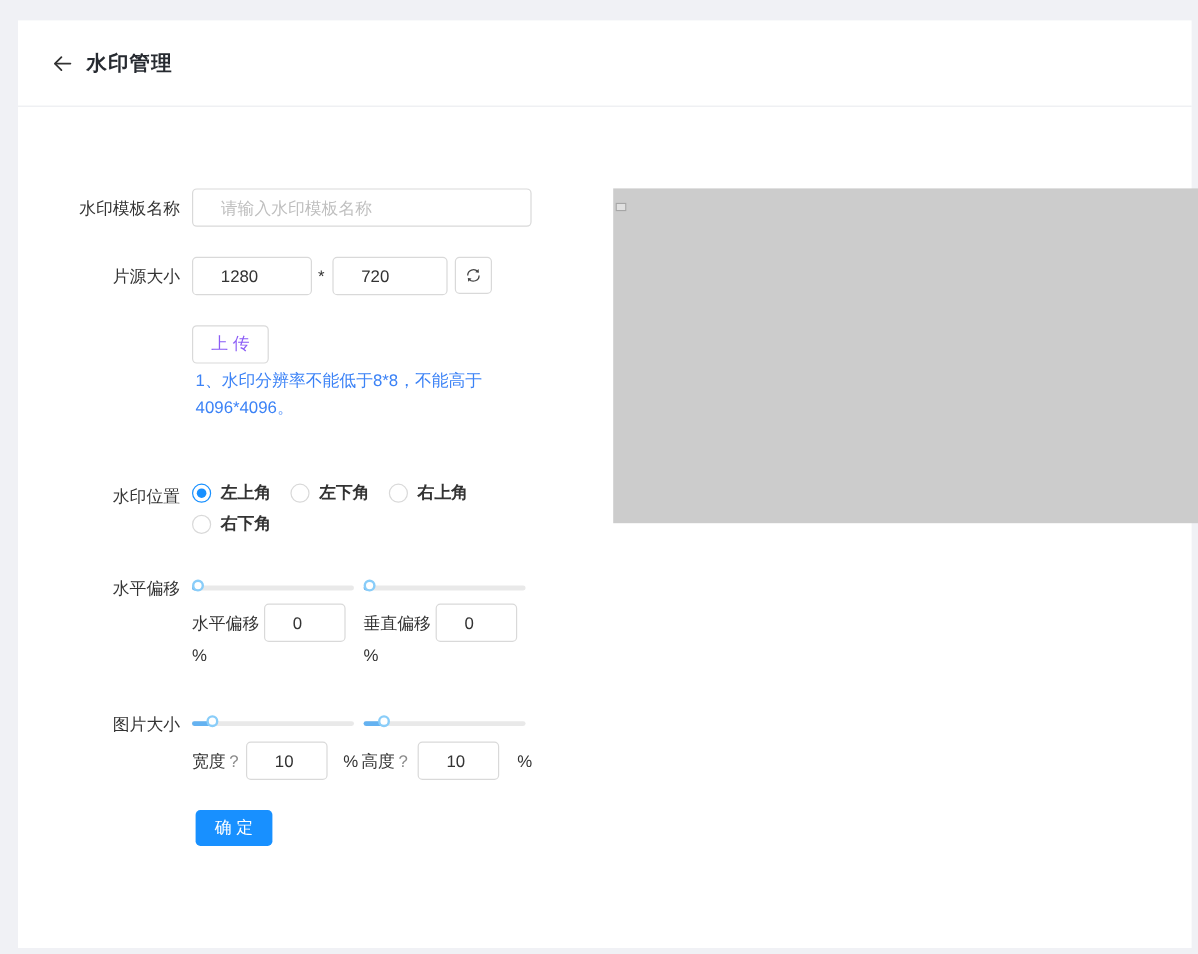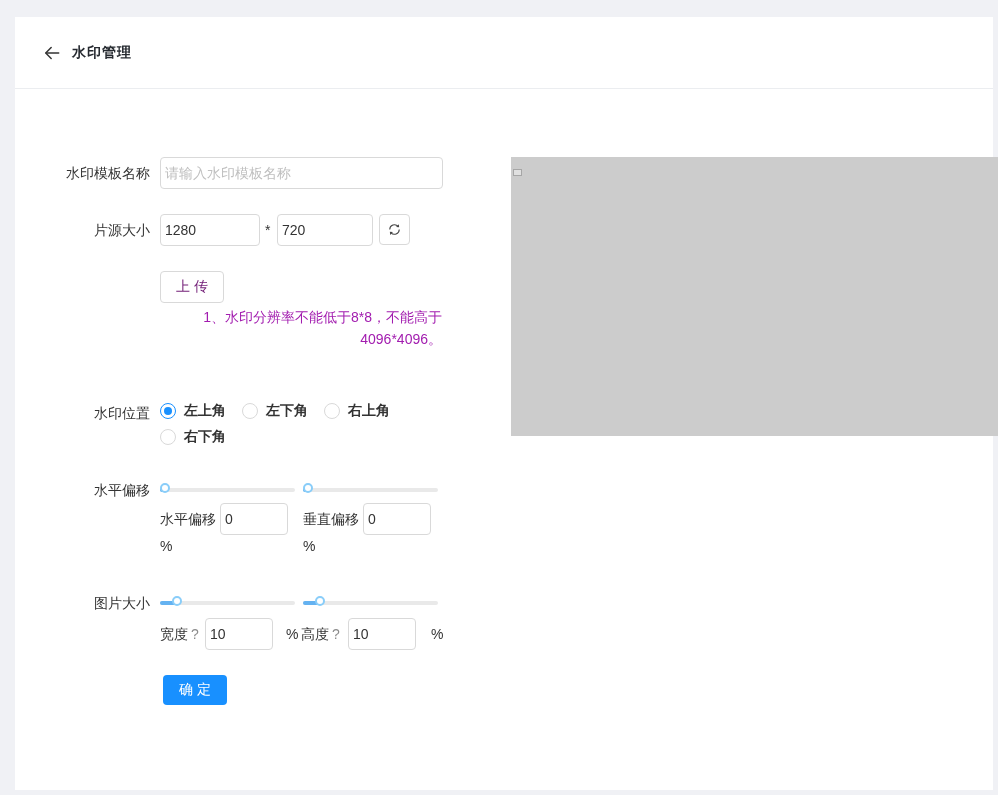--- a/index.html
+++ b/index.html
@@ -11,48 +11,48 @@
   }
   .card {
     position:absolute; left:15px; top:17px; width:978px; height:773px;
     background:#ffffff;
   }
   
   .hdr { position:absolute; left:0; top:0; width:100%; height:72px;
          border-bottom:1px solid #ebedf0; display:flex; align-items:center; }
   .back-btn { margin-left:25px; width:24px; height:24px; display:flex;
               align-items:center; justify-content:center; cursor:pointer; }
-  .hdr h1 { margin-left:8px; font-size:14px; font-weight:700; color:#262a30; letter-spacing:1px; }
+  .hdr h1 { margin-left:8px; font-size:17px; font-weight:700; color:#262a30; letter-spacing:1px; }
 
   
   .lbl { position:absolute; left:0; width:135px; text-align:right;
          font-size:14px; color:#333; }
   .lh32 { line-height:32px; height:32px; }
   .lh22 { line-height:22px; height:22px; }
   .txt-input {
     position:absolute; height:32px; border:1px solid #d9d9d9; border-radius:4px;
-    padding:0 4px; font-size:14px; color:#333; background:#fff; outline:none;
+    padding:0 23px; font-size:14px; color:#333; background:#fff; outline:none;
     font-family:inherit;
   }
   .txt-input::placeholder { color:#bfbfbf; }
   .btn-default {
     position:absolute; height:32px; background:#fff; border:1px solid #d9d9d9;
-    border-radius:4px; font-size:14px; color:#701a75; cursor:pointer; font-family:inherit;
+    border-radius:4px; font-size:14px; color:#8b5cf6; cursor:pointer; font-family:inherit;
   }
   .btn-primary {
     position:absolute; height:30px; background:#1890ff; border:none;
     border-radius:4px; font-size:14px; color:#fff; cursor:pointer; font-family:inherit;
   }
   .icon-btn {
     position:absolute; width:31px; height:31px; background:#fff;
     border:1px solid #d9d9d9; border-radius:4px; cursor:pointer;
     display:flex; align-items:center; justify-content:center;
   }
-  .hint { position:absolute; left:135px; width:292px; font-size:14px;
-          color:#a21caf; line-height:22px;text-align:right; }
+  .hint { position:absolute; left:148px; width:292px; font-size:14px;
+          color:#3b82f6; line-height:22px; }
 
   
   .radio-group { position:absolute; left:145px; top:384px; width:276px;
                  display:flex; flex-wrap:wrap;font-weight:bold; }
   .radio-item { display:flex; align-items:center; height:20px;
                 margin-right:16px; margin-bottom:6px; cursor:pointer; }
   .radio-circle { width:16px; height:16px; border:1px solid #d9d9d9;
                   border-radius:50%; background:#fff; margin-right:8px;
                   position:relative; flex:none; }
   .radio-item.checked .radio-circle { border-color:#1890ff; }

